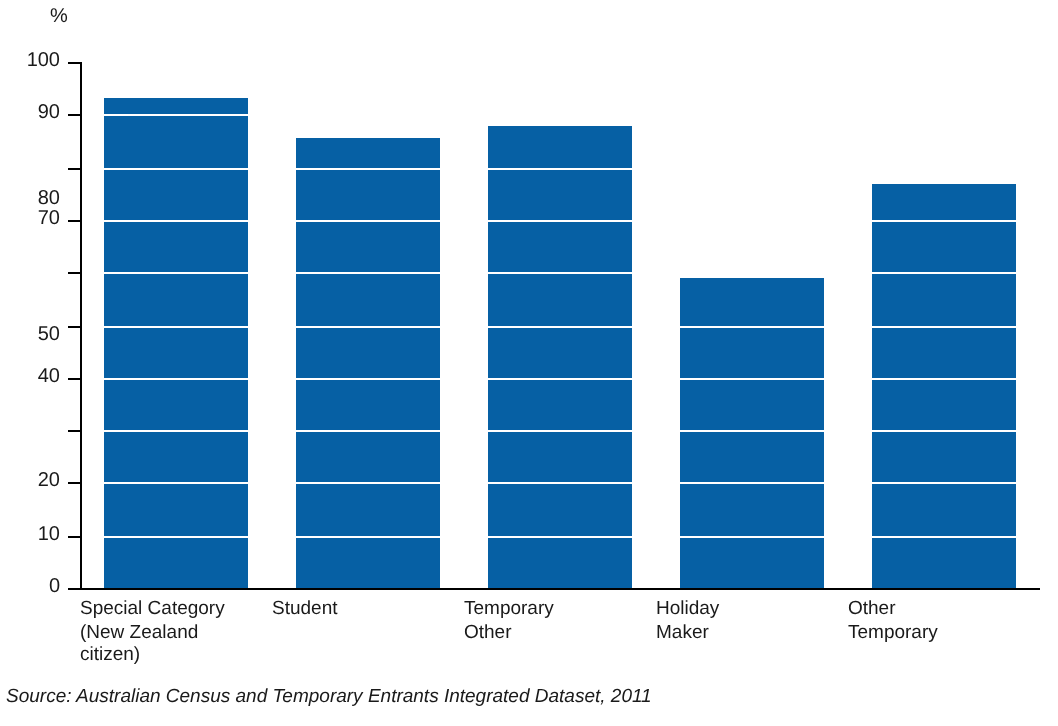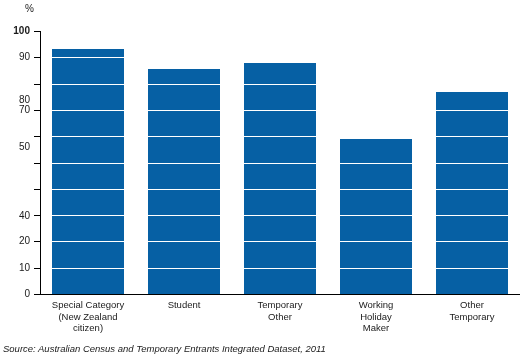--- a/index.html
+++ b/index.html
@@ -96,21 +96,20 @@
     background: #0660a4;
     bottom: 0;
   }
 
   
   .cat-label {
     position: absolute;
     top: 299px;
     font-size: 9.5px;
     line-height: 11.5px;
-    text-align: center;
     color: #1a1a1a;
   }
 
   
   .source-note {
     position: absolute;
     left: 3px;
     top: 343px;
     font-size: 9.5px;
     line-height: 11px;
@@ -132,33 +131,33 @@
   <div id="y-ticks">
       <div class="y-tick" style="top: 294px;"></div>
       <div class="y-tick-label" style="top: 289px;">0</div>
       <div class="y-tick" style="top: 267.7px;"></div>
       <div class="y-tick-label" style="top: 262.7px;">10</div>
       <div class="y-tick" style="top: 241.4px;"></div>
       <div class="y-tick-label" style="top: 236.4px;">20</div>
       <div class="y-tick" style="top: 215.1px;"></div>
       <div class="y-tick-label" style="top: 210.1px; margin-left: 43px;">30</div>
       <div class="y-tick" style="top: 188.8px;"></div>
-      <div class="y-tick-label" style="top: 183.8px; margin-top: 27px;">40</div>
+      <div class="y-tick-label" style="top: 183.8px;">40</div>
       <div class="y-tick" style="top: 162.5px;"></div>
-      <div class="y-tick-label" style="top: 142px;">50</div>
+      <div class="y-tick-label" style="top: 163px;">50</div>
       <div class="y-tick" style="top: 136.2px;"></div>
       <div class="y-tick-label" style="top: 142px; padding-left: 35px;">60</div>
       <div class="y-tick" style="top: 109.9px;"></div>
       <div class="y-tick-label" style="top: 104.9px; text-align: right;">70</div>
       <div class="y-tick" style="top: 83.6px;"></div>
       <div class="y-tick-label" style="top: 78.6px; margin-top: 16px;">80</div>
       <div class="y-tick" style="top: 57.3px;"></div>
       <div class="y-tick-label" style="top: 52.3px;">90</div>
       <div class="y-tick" style="top: 31px;"></div>
-      <div class="y-tick-label" style="top: 26px; font-weight: bold;">100</div>
+      <div class="y-tick-label" style="top: 26px;">100</div>
     </div>
   <div id="gridlines"></div>
   <div id="bars-layer" class="plot-area">
       <div class="bar" style="height: 244.59px; width: 72px; left: 12px; background: rgb(6, 96, 164);"></div>
       <div class="bar" style="height: 224.865px; width: 72px; left: 108px; background: rgb(6, 96, 164);"></div>
       <div class="bar" style="height: 231.44px; width: 72px; left: 204px; background: rgb(6, 96, 164);"></div>
       <div class="bar" style="height: 155.17px; width: 72px; left: 300px; background: rgb(6, 96, 164);"></div>
       <div class="bar" style="height: 202.51px; width: 72px; left: 396px; background: rgb(6, 96, 164);"></div>
     </div>
   <div id="grid-over">
@@ -180,21 +179,20 @@
         <div>citizen)</div>
       </div>
       <div class="cat-label" style="left: 136px; width: 96px;">
         <div>Student</div>
       </div>
       <div class="cat-label" style="left: 232px; width: 96px;">
         <div>Temporary</div>
         <div>Other</div>
       </div>
       <div class="cat-label" style="left: 328px; width: 96px;">
-        <div>Working</div>
         <div>Holiday</div>
         <div>Maker</div>
       </div>
       <div class="cat-label" style="left: 424px; width: 96px;">
         <div>Other</div>
         <div>Temporary</div>
       </div>
     </div>
 
   <div class="source-note">Source: Australian Census and Temporary Entrants Integrated Dataset, 2011</div>

